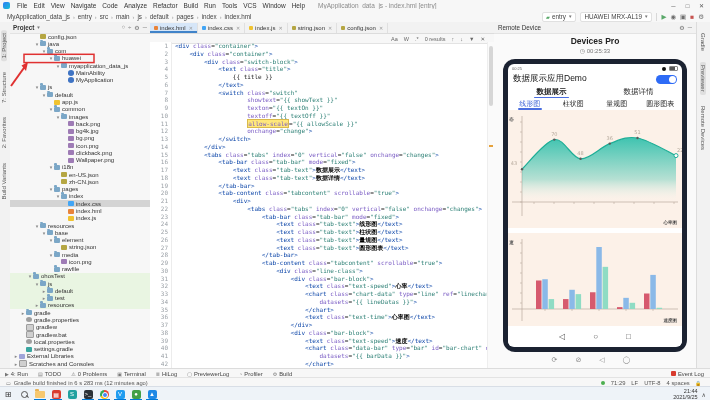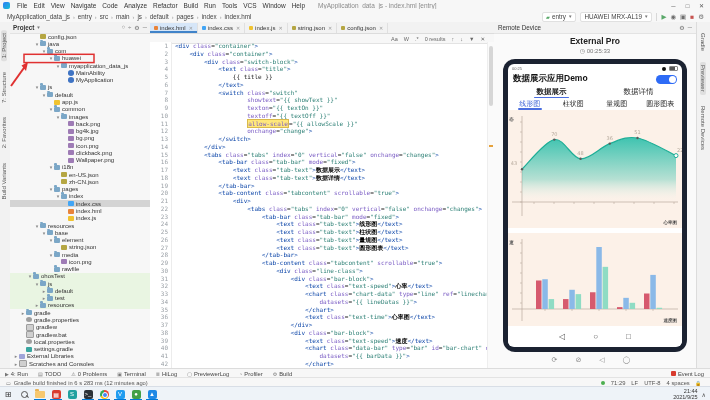--- a/index.html
+++ b/index.html
@@ -79,21 +79,21 @@
   .pv-head{height:11px;display:flex;align-items:center;font-size:6.3px;border-bottom:1px solid #e3e3e3;background:#f2f2f2;padding:0 4px;color:#333;}
   .pv-head .ic{margin-left:auto;display:flex;gap:3px;color:#777;font-size:6px;}
   .pv-title{position:absolute;top:14px;left:0;width:100%;text-align:center;font-size:8.5px;font-weight:bold;color:#222;}
   .pv-timer{position:absolute;top:25px;left:0;width:100%;text-align:center;font-size:6px;color:#777;}
   .device{position:absolute;left:9px;top:37px;width:184px;height:293px;background:#1b2231;border-radius:12px;padding:5px;box-sizing:border-box;}
   .screen{position:relative;width:174px;height:283px;background:#fff;border-radius:6px;overflow:hidden;}
   .sbar{height:8px;display:flex;align-items:center;font-size:4px;color:#666;padding:0 4px;}
   .sbar .r{margin-left:auto;display:flex;align-items:center;gap:2px;}
   .cam{position:absolute;right:16px;top:2.5px;width:4px;height:4px;border-radius:50%;background:#101010;}
   .batt{width:7px;height:3px;border:0.5px solid #888;border-radius:1px;background:linear-gradient(90deg,#555 70%,transparent 70%);}
-  .apptitle{height:14px;display:flex;align-items:center;padding:0 5px;font-size:8.5px;font-weight:bold;color:#111;text-align:center;}
+  .apptitle{height:14px;display:flex;align-items:center;padding:0 5px;font-size:8.5px;font-weight:normal;color:#111;text-align:center;}
   .toggle{margin-left:auto;width:21px;height:9px;border-radius:5px;background:#2e6bf6;position:relative;}
   .toggle .knob{position:absolute;right:1px;top:1px;width:7px;height:7px;border-radius:50%;background:#fff;}
   .atabs{height:12px;display:flex;font-size:7.5px;}
   .atabs .t{flex:1;text-align:center;line-height:12px;color:#222;position:relative;}
   .atabs .t.active{font-weight:bold;}
   .atabs .t.active:after{content:"";position:absolute;left:30%;right:30%;bottom:0;height:1.5px;background:#4a6ee0;border-radius:1px;}
   .stabs{height:12px;display:flex;font-size:7px;}
   .stabs .t{flex:1;text-align:center;line-height:12px;color:#222;position:relative;}
   .stabs .t.active{color:#3d63d6;}
   .stabs .t.active:after{content:"";position:absolute;left:22%;right:22%;bottom:0.5px;height:1.5px;background:#4a6ee0;border-radius:1px;}
@@ -545,21 +545,21 @@
   </div>
 
   <div class="previewer">
     <div class="pv-head">
       <span>Remote Device</span>
       <span class="ic" id="pv-icons">
           <span>⚙</span>
           <span>─</span>
         </span>
     </div>
-    <div class="pv-title">External Pro</div>
+    <div class="pv-title">Devices Pro</div>
     <div class="pv-timer">◷ 00:25:33</div>
 
     <div class="device">
       <div class="screen">
         <div class="sbar">
           <span>00:25</span>
           <span class="r">
               <span class="batt"></span>
             </span>
         </div>

